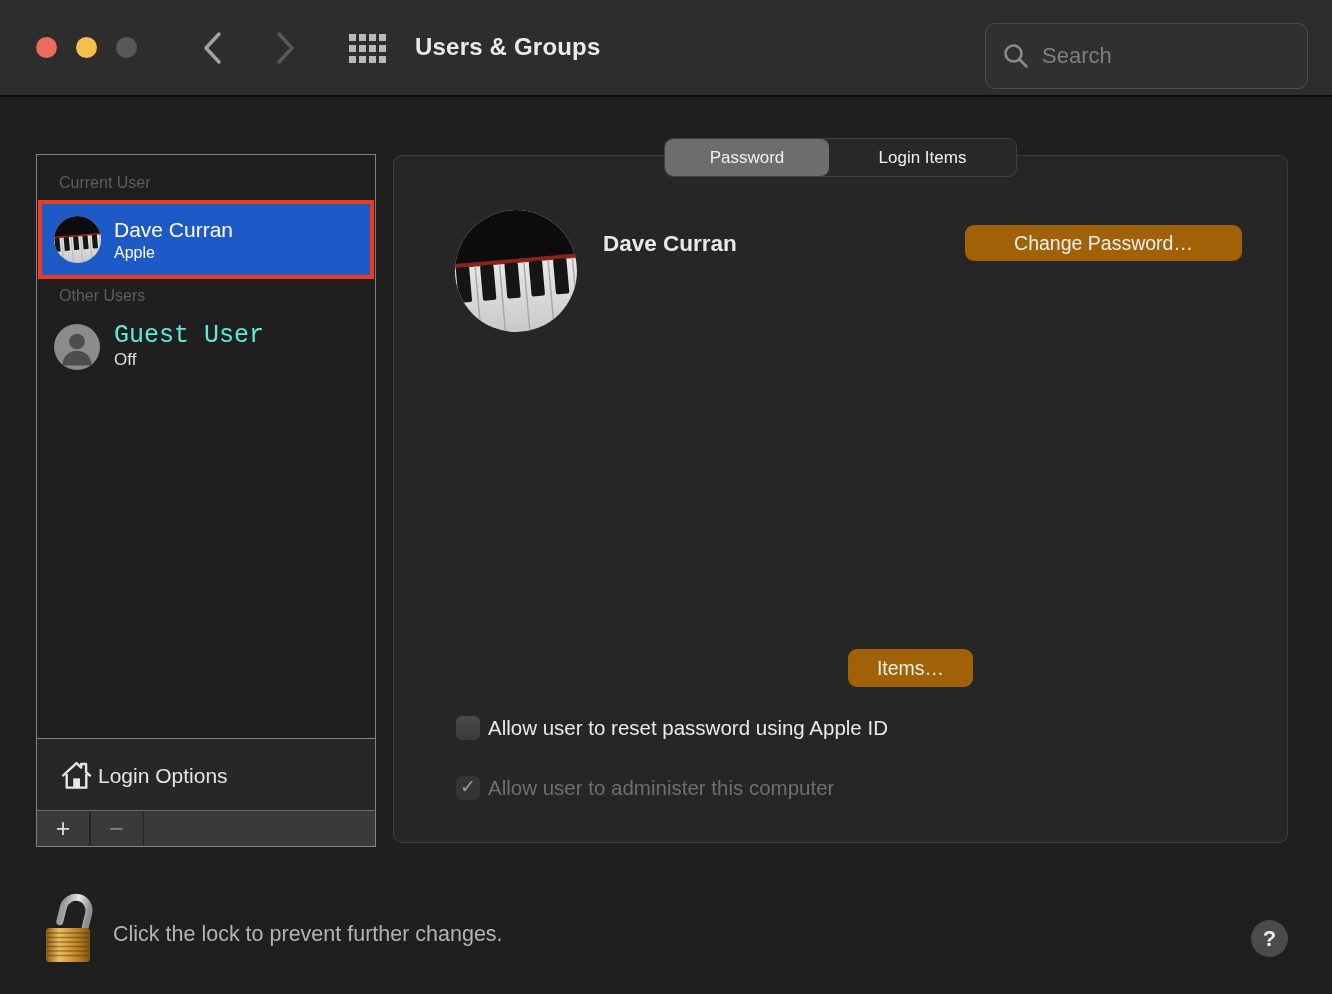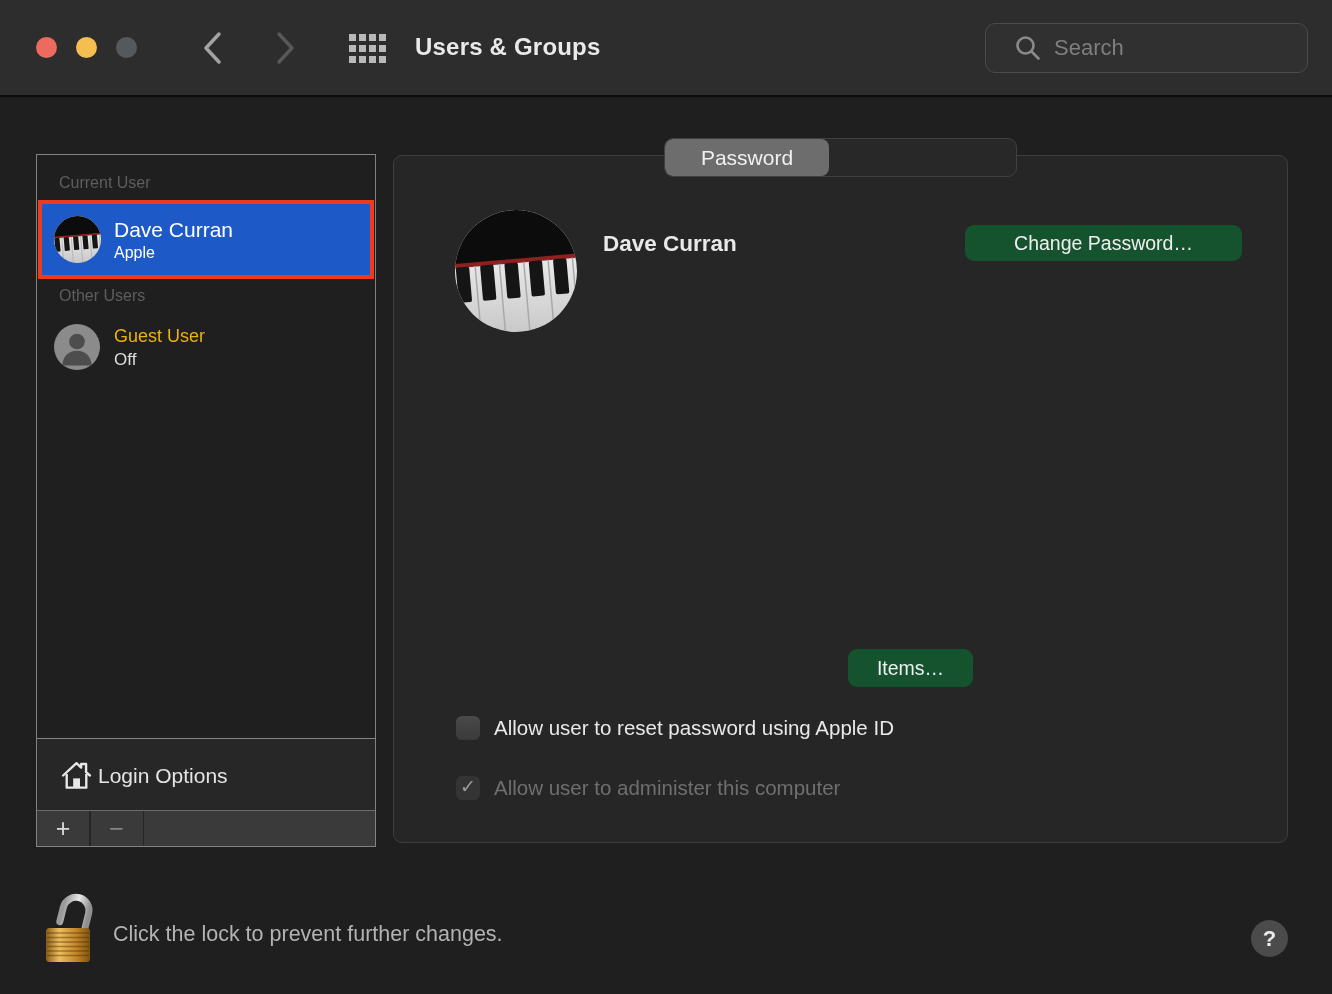--- a/index.html
+++ b/index.html
@@ -20,23 +20,23 @@
   .light-zoom  { left:116px; background:#56595b; }
   .nav-chevron { position:absolute; top:30px; }
   .chev-back { left:198px; }
   .chev-fwd  { left:272px; }
   .grid-icon { position:absolute; left:349px; top:30px; }
   .tb-title {
     position:absolute; left:415px; top:33px;
     font-size:24px; font-weight:bold; color:#eaeaea; letter-spacing:.2px;
   }
   .searchbox {
-    position:absolute; left:985px; top:23px; width:323px; height:50px;
+    position:absolute; left:985px; top:23px; width:323px; height:66px;
     background:#303030; border:1.5px solid #4b4b4b; border-radius:10px;
-    display:flex; align-items:center; padding-left:28px;
+    display:flex; align-items:center; padding-left:16px;
   }
   .searchbox svg { flex:0 0 auto; }
   .searchbox input {
     background:transparent; border:none; outline:none;
     color:#cfcfcf; font-size:22px; margin-left:12px; width:240px;
     font-family:"Liberation Sans","DejaVu Sans",sans-serif;
   }
   .searchbox input::placeholder { color:#7f7f7f; }
   
   .sidebar {
@@ -56,21 +56,21 @@
   .sel-text { margin-left:13px; color:#fff; }
   .sel-name { font-size:21px; line-height:26px; }
   .sel-role { font-size:16px; line-height:20px; }
   .guest-row {
     position:absolute; left:17px; top:167px; height:50px;
     display:flex; align-items:center;
   }
   .avatar-guest { width:46px; height:46px; border-radius:50%; overflow:hidden; flex:0 0 auto; }
   .avatar-guest svg { display:block; width:100%; height:100%; }
   .guest-text { margin-left:14px; }
-  .guest-name { font-size:18px; line-height:26px; color:#eab308; }
+  .guest-name { font-size:25px; line-height:26px; color:#5eead4;font-family:Liberation Mono, monospace; }
   .guest-status { font-size:17px; line-height:22px; color:#dedede; font-weight:500; }
   .side-divider { position:absolute; left:0; right:0; top:583px; height:0; border-top:1.5px solid #848484; }
   .login-row {
     position:absolute; left:0; right:0; top:584px; height:73px; background:#272727;
     display:flex; align-items:center; padding-left:22px;
   }
   .login-label { margin-left:4px; font-size:21px; color:#e4e4e4; }
   .side-bottombar {
     position:absolute; left:0; right:0; bottom:0; height:36px;
     background:#3a3a3a; border-top:1px solid #6b6b6b; display:flex;
@@ -87,35 +87,35 @@
     position:absolute; left:393px; top:155px; width:895px; height:688px;
     background:#262626; border:1px solid #3e3e3e; border-radius:9px;
   }
   .tabs {
     position:absolute; left:664px; top:138px; width:353px; height:39px;
     background:#282828; border:1px solid #404040; border-radius:9px;
     display:flex; z-index:5; overflow:hidden;
   }
   .tab {
     display:flex; align-items:center; justify-content:center;
-    font-size:21px; color:#f0f0f0; height:100%;
+    font-size:17px; color:#f0f0f0; height:100%;
   }
   .tab-selected { width:164px; background:#6d6d6d; border-radius:8px; }
   .tab-plain { flex:1; }
   .avatar-lg {
     position:absolute; left:455px; top:210px; width:122px; height:122px;
     border-radius:50%; overflow:hidden;
   }
   .avatar-lg svg { display:block; width:100%; height:100%; }
   .main-username {
     position:absolute; left:603px; top:231px;
     font-size:22.5px; font-weight:bold; color:#e9e9e9;
   }
   .btn {
-    background:#14532d; border:none; border-radius:9px; color:#efefef;
+    background:#a16207; border:none; border-radius:9px; color:#efefef;
     font-size:19.5px; font-family:"Liberation Sans","DejaVu Sans",sans-serif;
     display:flex; align-items:center; justify-content:center;
   }
   .btn-changepw { position:absolute; left:965px; top:225px; width:277px; height:36px; }
   .contacts-label {
     position:absolute; left:573px; top:659px; width:260px; text-align:right;
     font-size:20.5px; color:#e9e9e9;
   }
   .btn-open { position:absolute; left:848px; top:649px; width:125px; height:38px; }
   .chk-row { position:absolute; left:456px; display:flex; align-items:center; height:28px; }
@@ -125,21 +125,21 @@
     width:24px; height:24px; border-radius:6px; flex:0 0 auto;
     background:linear-gradient(#4a4a4a,#3a3a3a);
   }
   .checkbox.checked-disabled {
     background:#343434; position:relative;
   }
   .checkbox.checked-disabled::after {
     content:"✓"; position:absolute; left:4px; top:-1px;
     color:#9b9b9b; font-size:19px; font-weight:bold;
   }
-  .chk-label { margin-left:14px; font-size:20.5px; color:#e9e9e9; }
+  .chk-label { margin-left:8px; font-size:20.5px; color:#e9e9e9; }
   .chk-label.disabled { color:#6f6f6f; }
   
   .lock-icon { position:absolute; left:42px; top:884px; }
   .lock-text {
     position:absolute; left:113px; top:922px;
     font-size:21.5px; color:#b3b3b3;
   }
   .help-btn {
     position:absolute; left:1251px; top:920px; width:37px; height:37px;
     border-radius:50%; background:#4b4b4b;
@@ -263,20 +263,21 @@
       <div class="bb-sep"></div>
       <div class="bb-btn bb-minus">−</div>
       <div class="bb-sep"></div>
     </div>
   </div>
 
   <div class="panel"></div>
 
   <div class="tabs">
     <div class="tab tab-selected">Password</div>
+    <div class="tab tab-plain">Login Items</div>
   </div>
 
   <div class="avatar-lg">
     <svg viewBox="0 0 100 100" preserveAspectRatio="none">
       <defs>
         <linearGradient id="wk2" x1="0" y1="0" x2="0" y2="1">
           <stop offset="0" stop-color="#ffffff"></stop>
             <stop offset="1" stop-color="#c9c9c9"></stop>
         </linearGradient>
       </defs>

